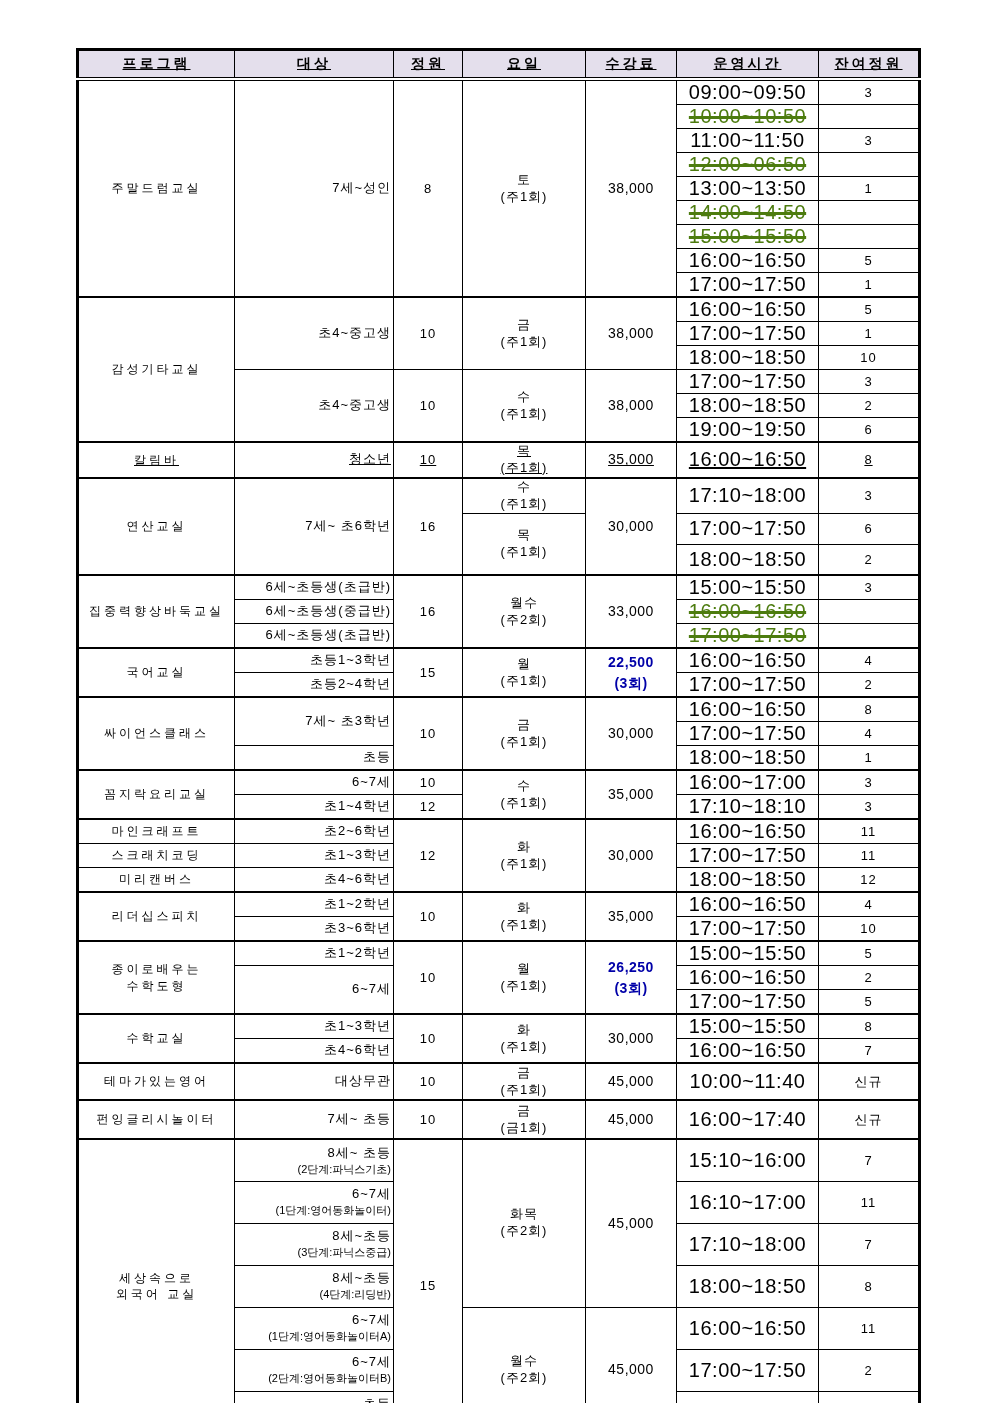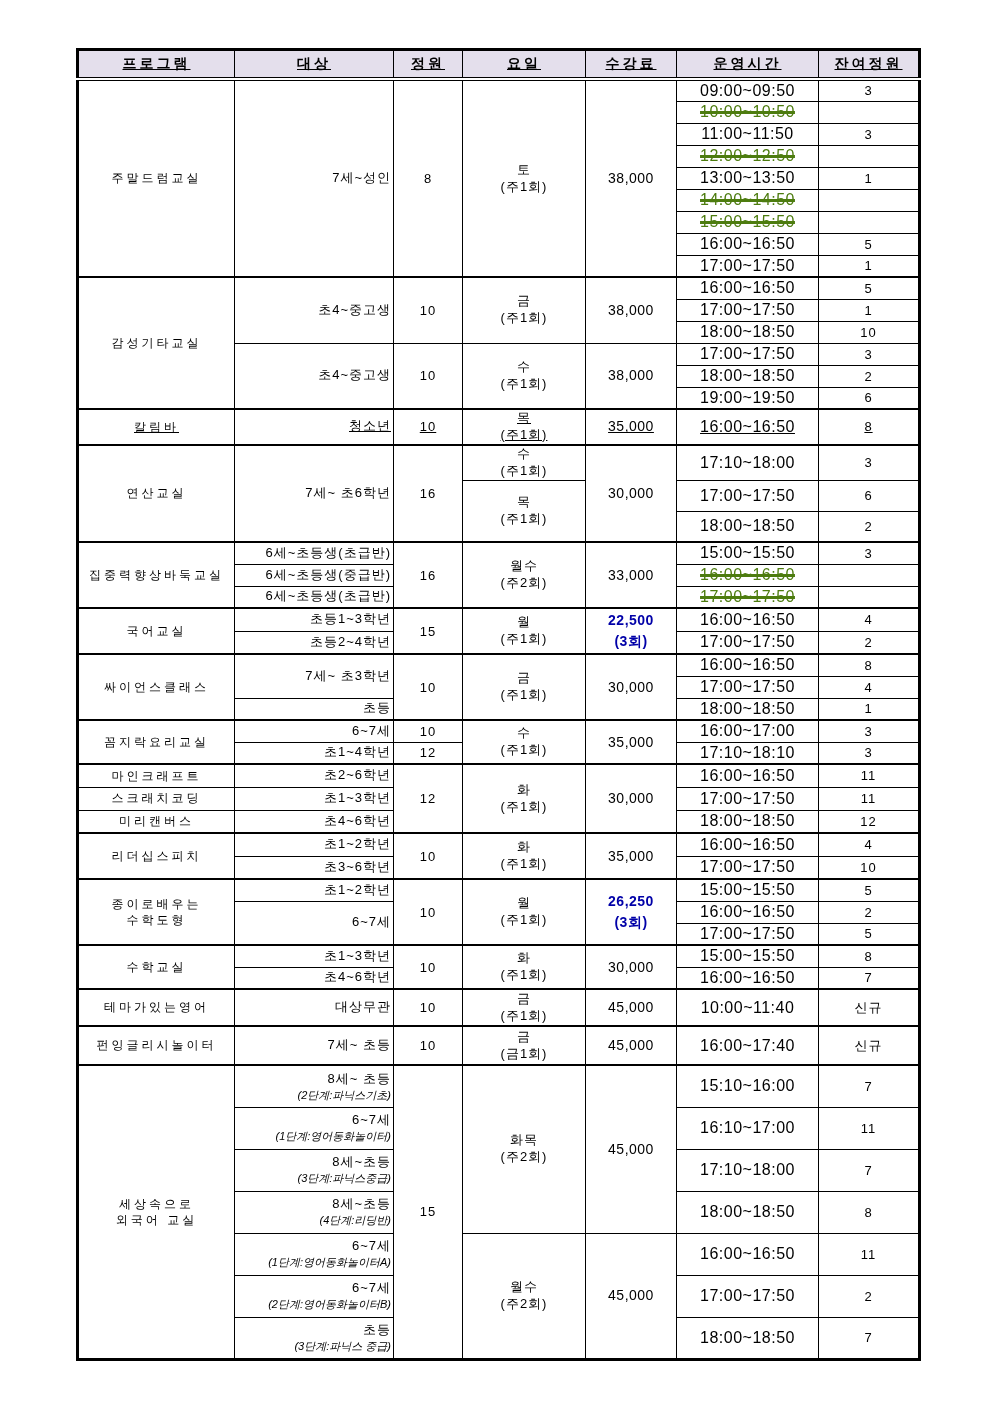--- a/index.html
+++ b/index.html
@@ -22,23 +22,23 @@
     text-decoration:underline;
     border-bottom:4px double #000;
     height:26px;
   }
   tr.sec-first>td{border-top:2px solid #000;}
   td.program{font-size:12px;letter-spacing:3px;}
   td.target{font-size:13px;letter-spacing:1px;}
   td.capacity{font-size:13px;letter-spacing:1px;}
   td.day{font-size:13px;letter-spacing:1px;line-height:1.3;}
   td.fee{font-size:14px;letter-spacing:0.5px;line-height:1.5;}
-  td.time{font-size:16px;letter-spacing:0.5px;}
+  td.time{font-size:20px;letter-spacing:0.5px;}
   td.remaining{font-size:13px;letter-spacing:1px;}
-  td.target .cell-line:nth-child(2){font-size:11px;letter-spacing:0;font-style:italic;}
+  td.target .cell-line:nth-child(2){font-size:11px;letter-spacing:0;}
   td.program .cell-line{line-height:1.35;}
   td.target .cell-line{line-height:1.3;text-align:right;}
   td.struck .cell-line{
     color:#4d7c0f;
     text-decoration:line-through;
     text-decoration-thickness:2.5px;
   }
   td.blue{color:#0000A8;font-weight:bold;}
   .cell-line{min-height:1em;}
 </style>
@@ -103,21 +103,21 @@
         <tr style="height: 22px;">
           <td class="time">
             <div class="cell-line">11:00~11:50</div>
           </td>
           <td class="remaining">
             <div class="cell-line">3</div>
           </td>
         </tr>
         <tr style="height: 22px;">
           <td class="time struck">
-            <div class="cell-line">12:00~12:50</div>
+            <div class="cell-line">12:00~06:50</div>
           </td>
           <td class="remaining">
             <div class="cell-line"></div>
           </td>
         </tr>
         <tr style="height: 22px;">
           <td class="time">
             <div class="cell-line">13:00~13:50</div>
           </td>
           <td class="remaining">

